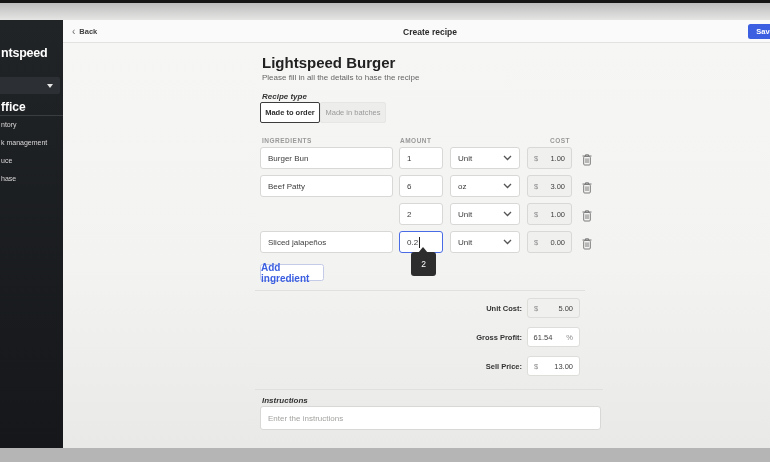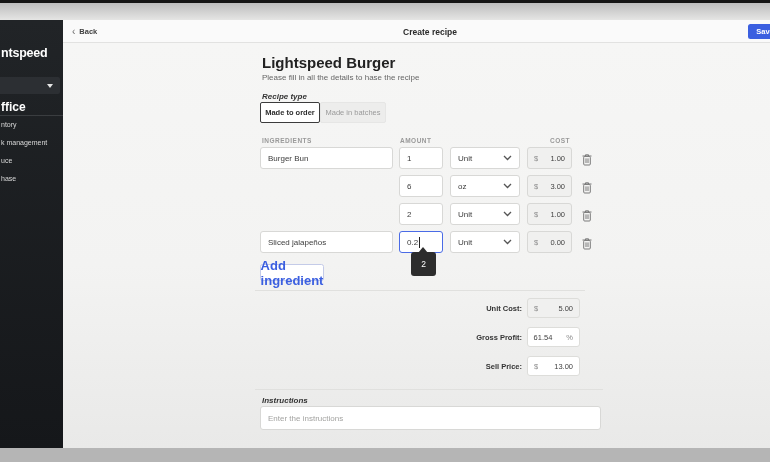--- a/index.html
+++ b/index.html
@@ -70,21 +70,21 @@
   .unit-in { width:70px; left:387px; justify-content:space-between; padding:0 7px; }
   .cost-in { width:45px; left:464px; background:#f0f0ef; justify-content:space-between;
              padding:0 6px; }
   .cost-cur { color:#8b8b8b; font-size:7.5px; }
   .cost-val { color:#3f3f3f; font-size:7.5px; }
   .amt-focus { border:1.5px solid #4a6be6; }
   .caret-bar { display:inline-block; width:1px; height:11px; background:#222; margin-left:1px; }
   .chev { width:9px; height:6px; flex:0 0 auto; }
   .trash { left:518px; width:12px; height:13px; cursor:pointer; }
   .add-btn { left:197px; top:221px; width:64px; height:17px; background:#fff;
-             border:1px solid #c4cbe8; border-radius:2.5px; color:#3b5fe0; font-size:13px;
+             border:1px solid #c4cbe8; border-radius:2.5px; color:#3b5fe0; font-size:10px;
              font-weight:bold; display:flex; align-items:center; justify-content:center; }
   .divider { height:1px; background:#e0e0de; }
   .sum-lbl { width:122px; text-align:right; font-size:7.5px; font-weight:bold; color:#333; }
   .sum-box { left:464px; width:53px; height:20px; border:1px solid #ddddda; border-radius:3px;
              background:#fff; display:flex; align-items:center; justify-content:space-between;
              padding:0 6px; font-size:7.5px; }
   .sum-box.gray { background:#f0f0ef; }
   .sum-box .suffix { color:#888; }
   .instr-lbl { left:199px; top:353px; }
   .instr-in { left:197px; top:363px; width:341px; height:24px; }
@@ -156,20 +156,21 @@
       <span class="cost-val">1.00</span>
     </div>
     <div class="c trash" style="top:109px">
       <svg viewBox="0 0 12 13" width="12" height="13">
           <path d="M1.5 3h9M4.5 3V1.8h3V3" fill="none" stroke="#7a7a7a" stroke-width="1"></path>
           <rect x="2.7" y="3.4" width="6.6" height="8.6" rx="1" fill="none" stroke="#7a7a7a" stroke-width="1"></rect>
           <path d="M5 5.4v4.6M7 5.4v4.6" stroke="#7a7a7a" stroke-width="1"></path>
         </svg>
     </div>
 
+    <div class="c input name-in" style="top:132px">Beef Patty</div>
     <div class="c input amt-in" style="top:132px">6</div>
     <div class="c selectbox unit-in" style="top:132px">
       <span>oz</span>
       <svg class="chev" viewBox="0 0 9 6">
         <polyline points="1,1 4.5,4.5 8,1" fill="none" stroke="#555" stroke-width="1.3"></polyline>
         </svg>
     </div>
     <div class="c costbox cost-in" style="top:132px">
       <span class="cost-cur">$</span>
       <span class="cost-val">3.00</span>

